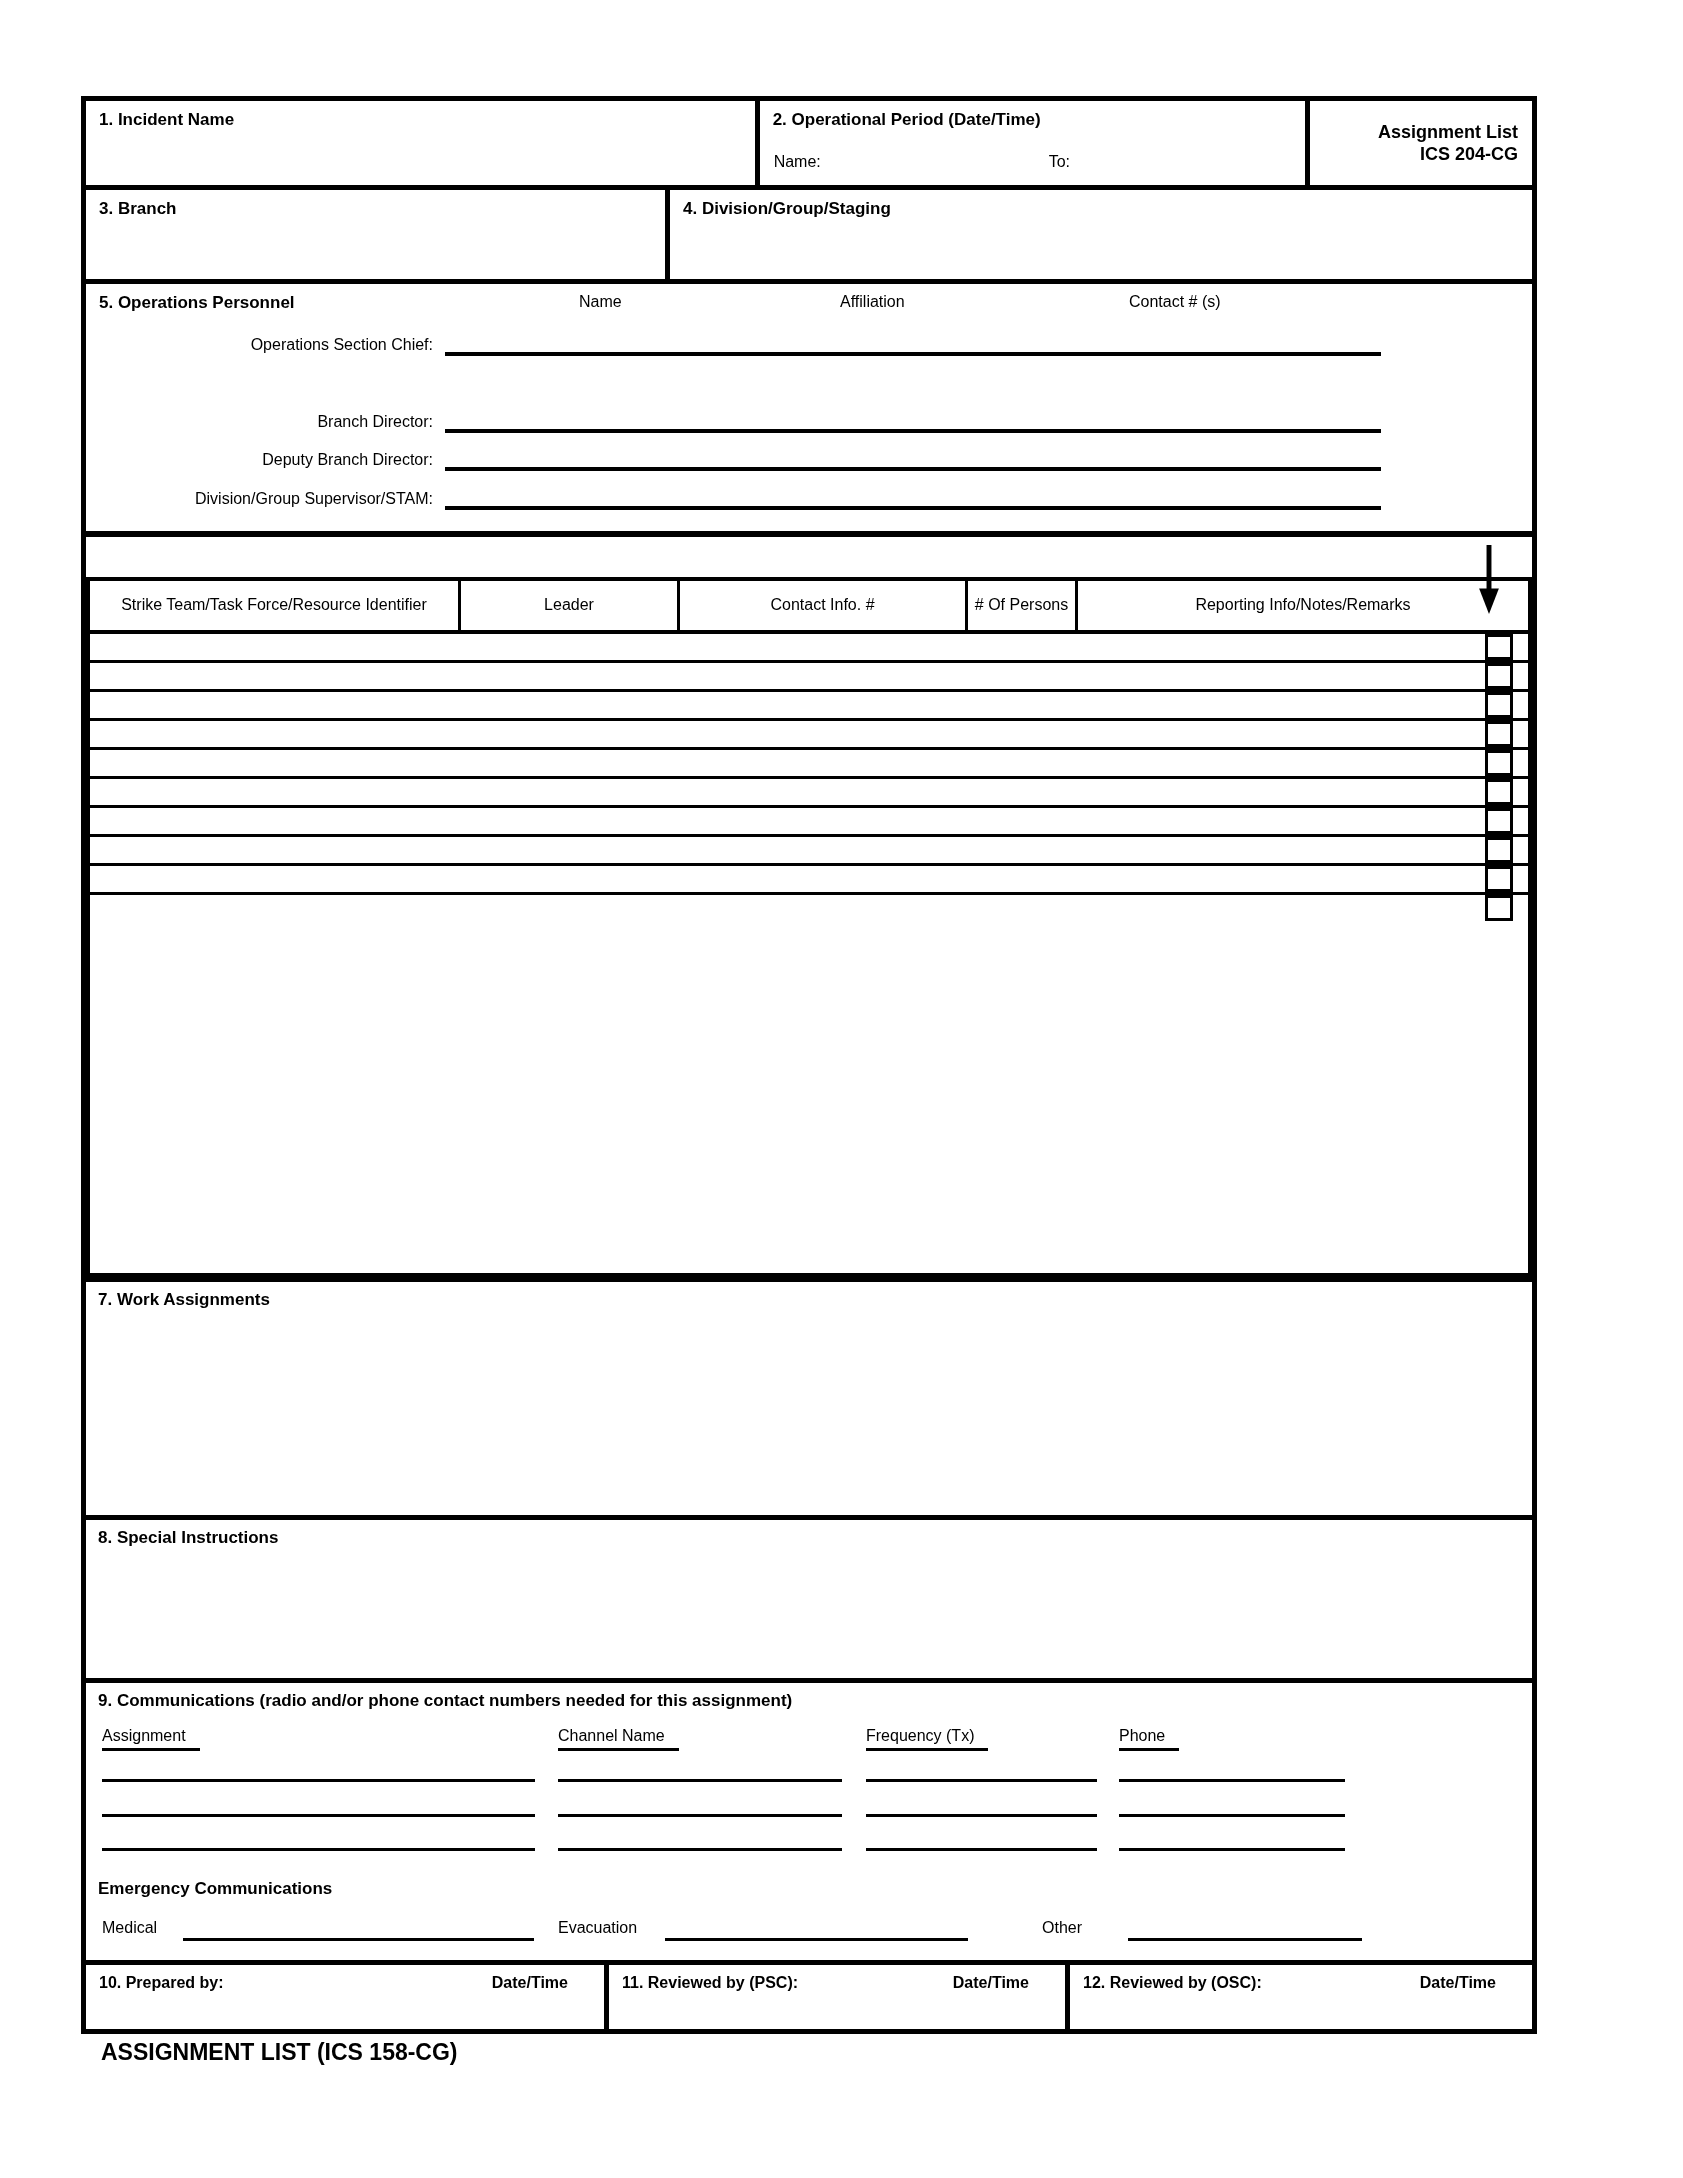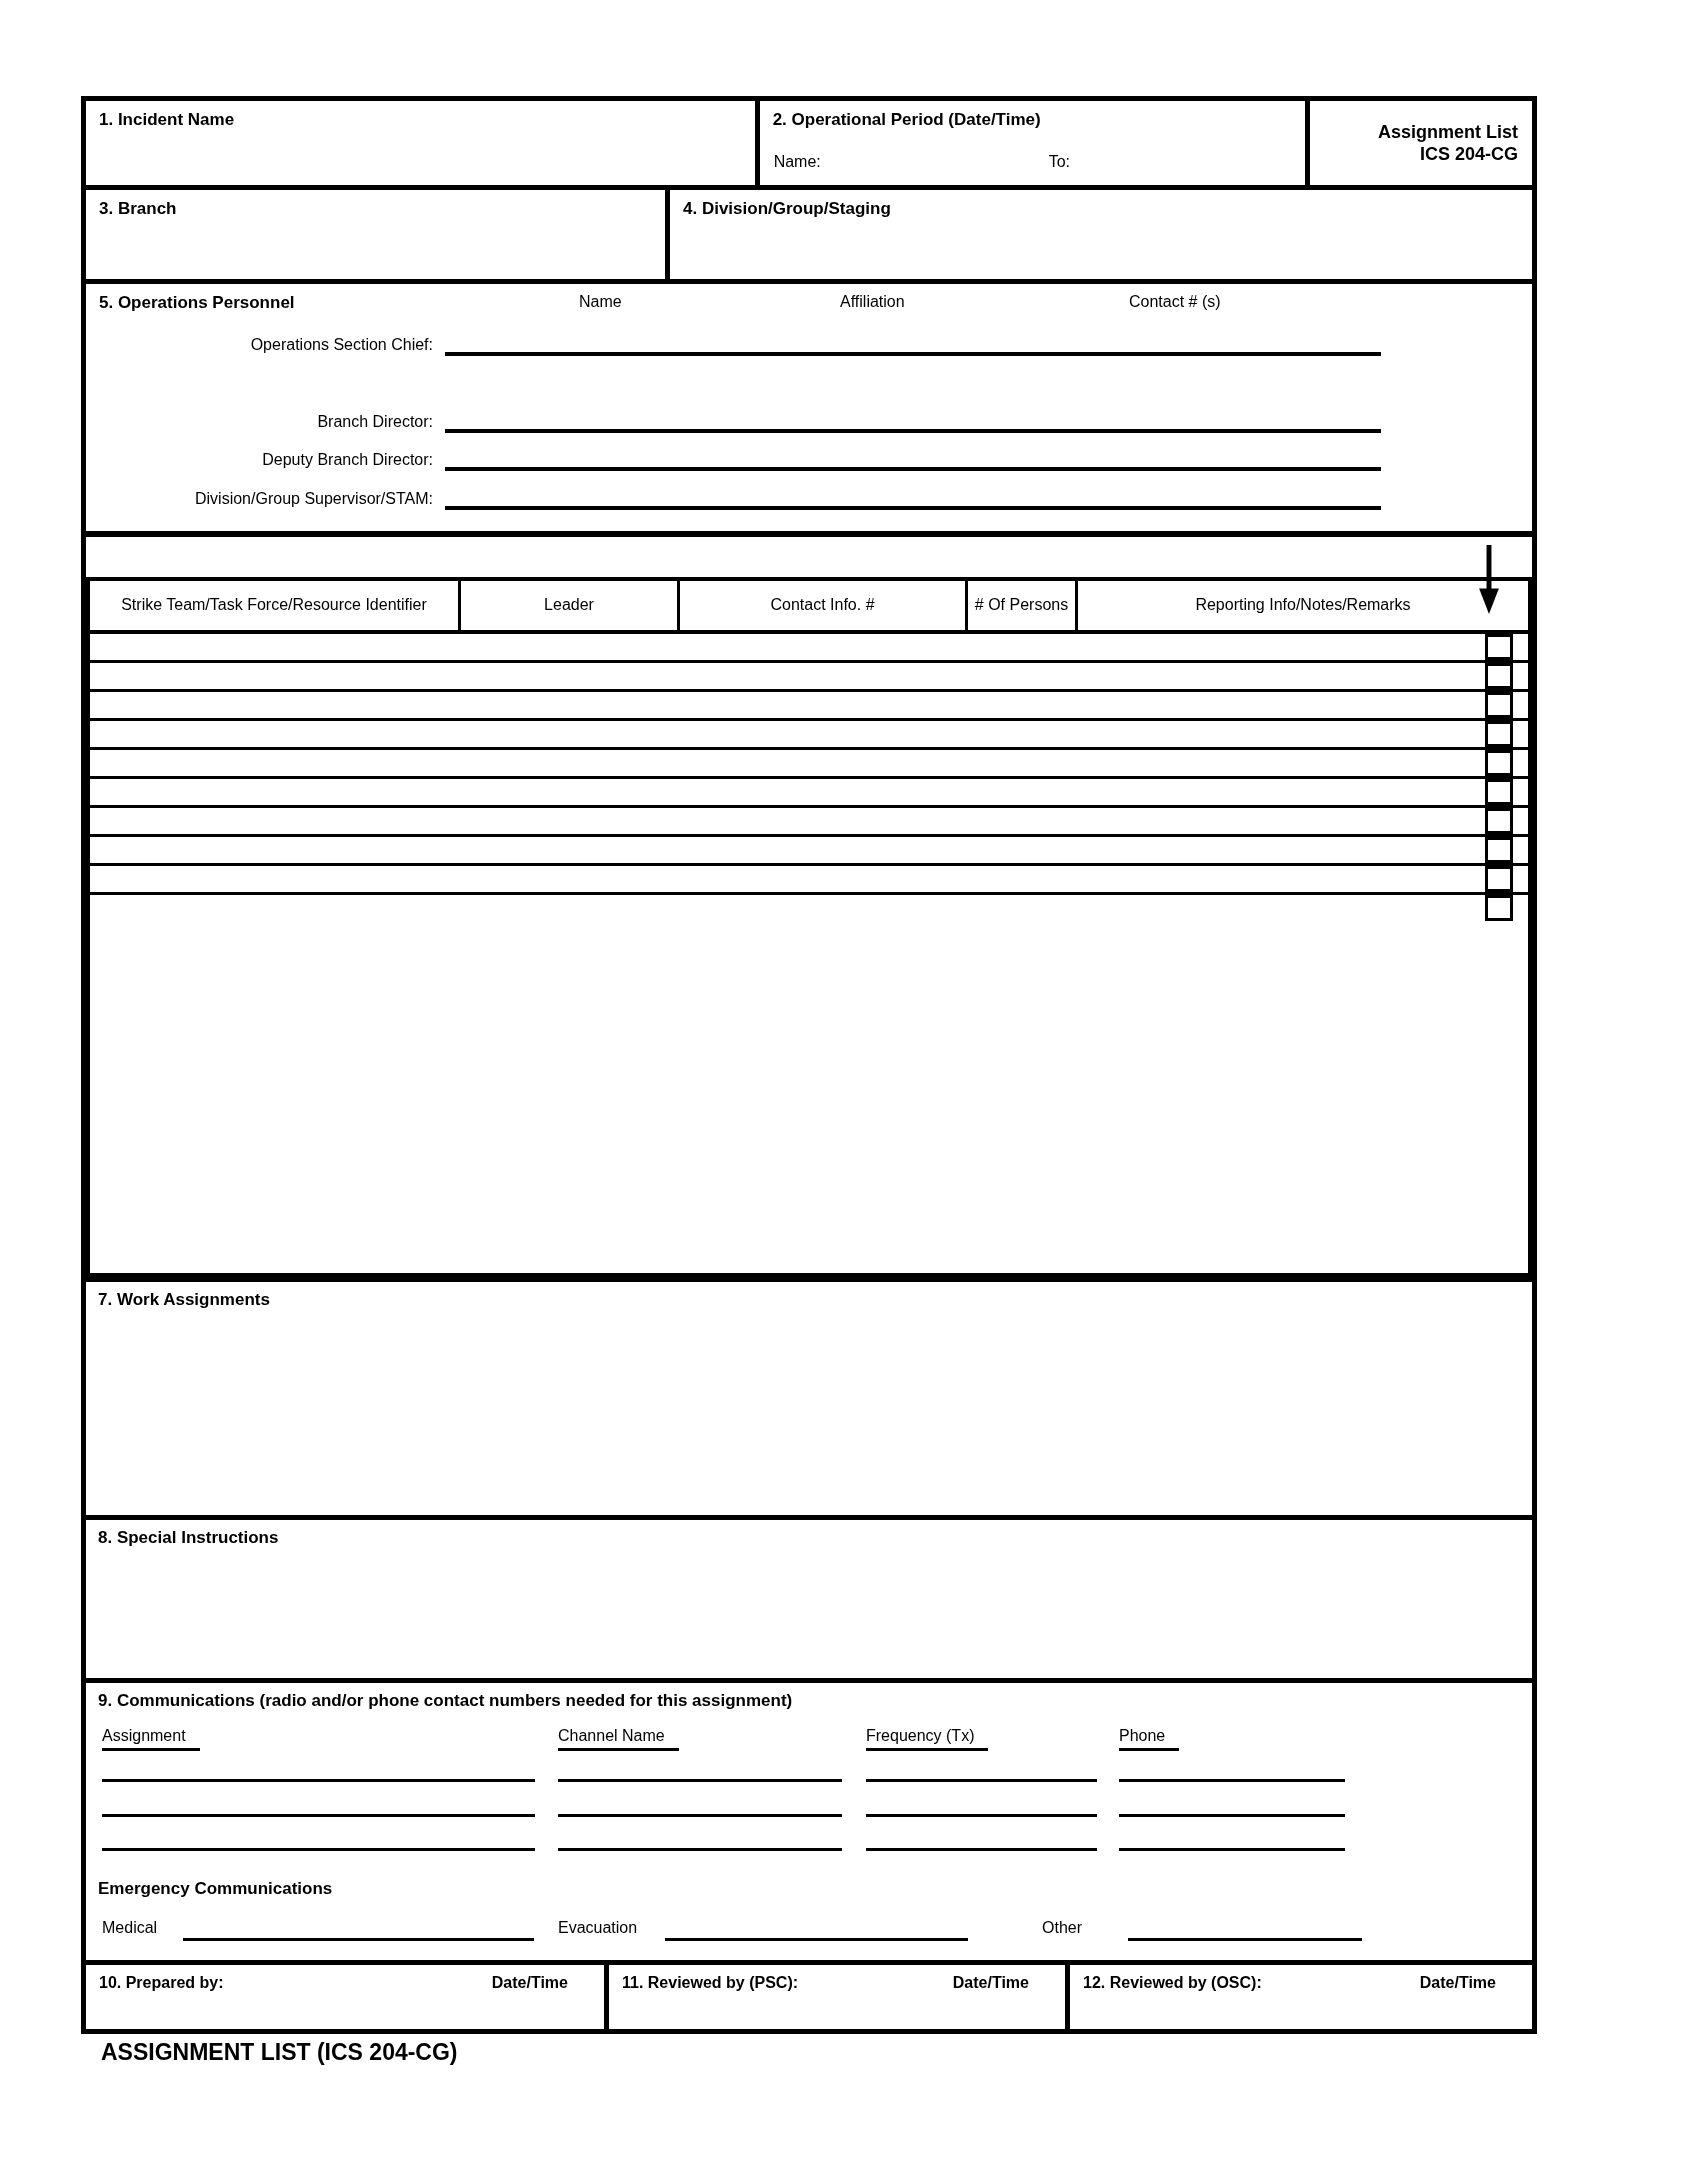--- a/index.html
+++ b/index.html
@@ -344,16 +344,16 @@
     <div class="scell" id="scell2">
       <span>11. Reviewed by (PSC):</span>
       <span>Date/Time</span>
     </div>
     <div class="scell" id="scell3">
       <span>12. Reviewed by (OSC):</span>
       <span>Date/Time</span>
     </div>
   </div>
 
-  <div id="footerTitle">ASSIGNMENT LIST (ICS 204-CG)</div>
+  <div id="footerTitle">ASSIGNMENT LIST (ICS 158-CG)</div>
 
 </div>
 
 
 </body></html>

